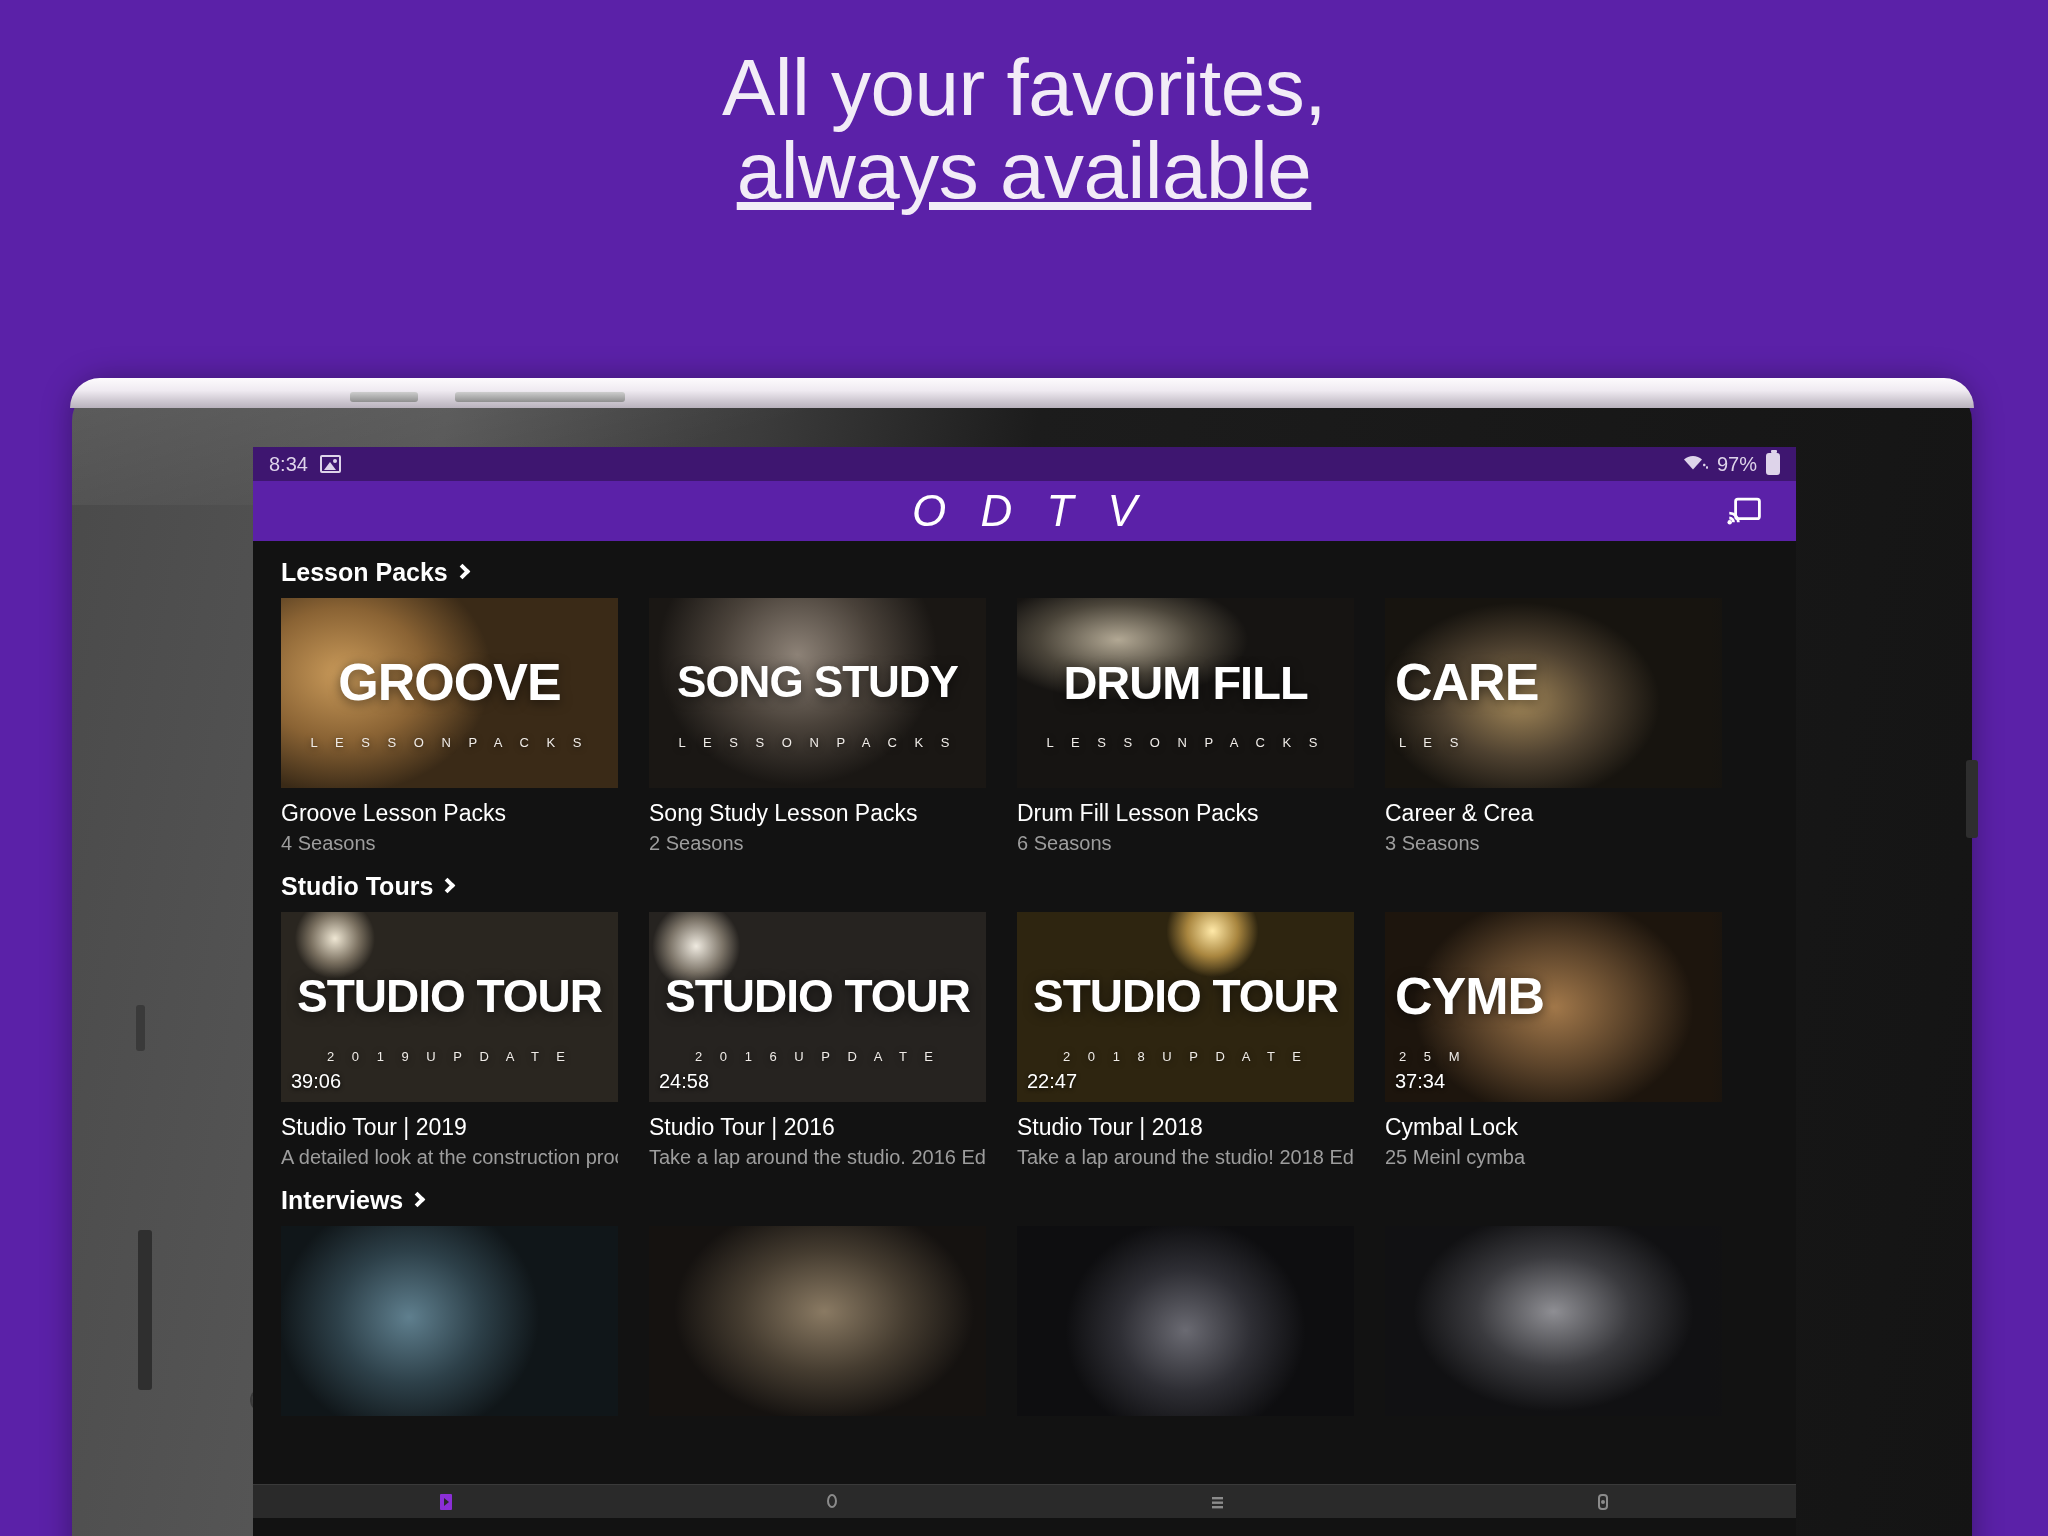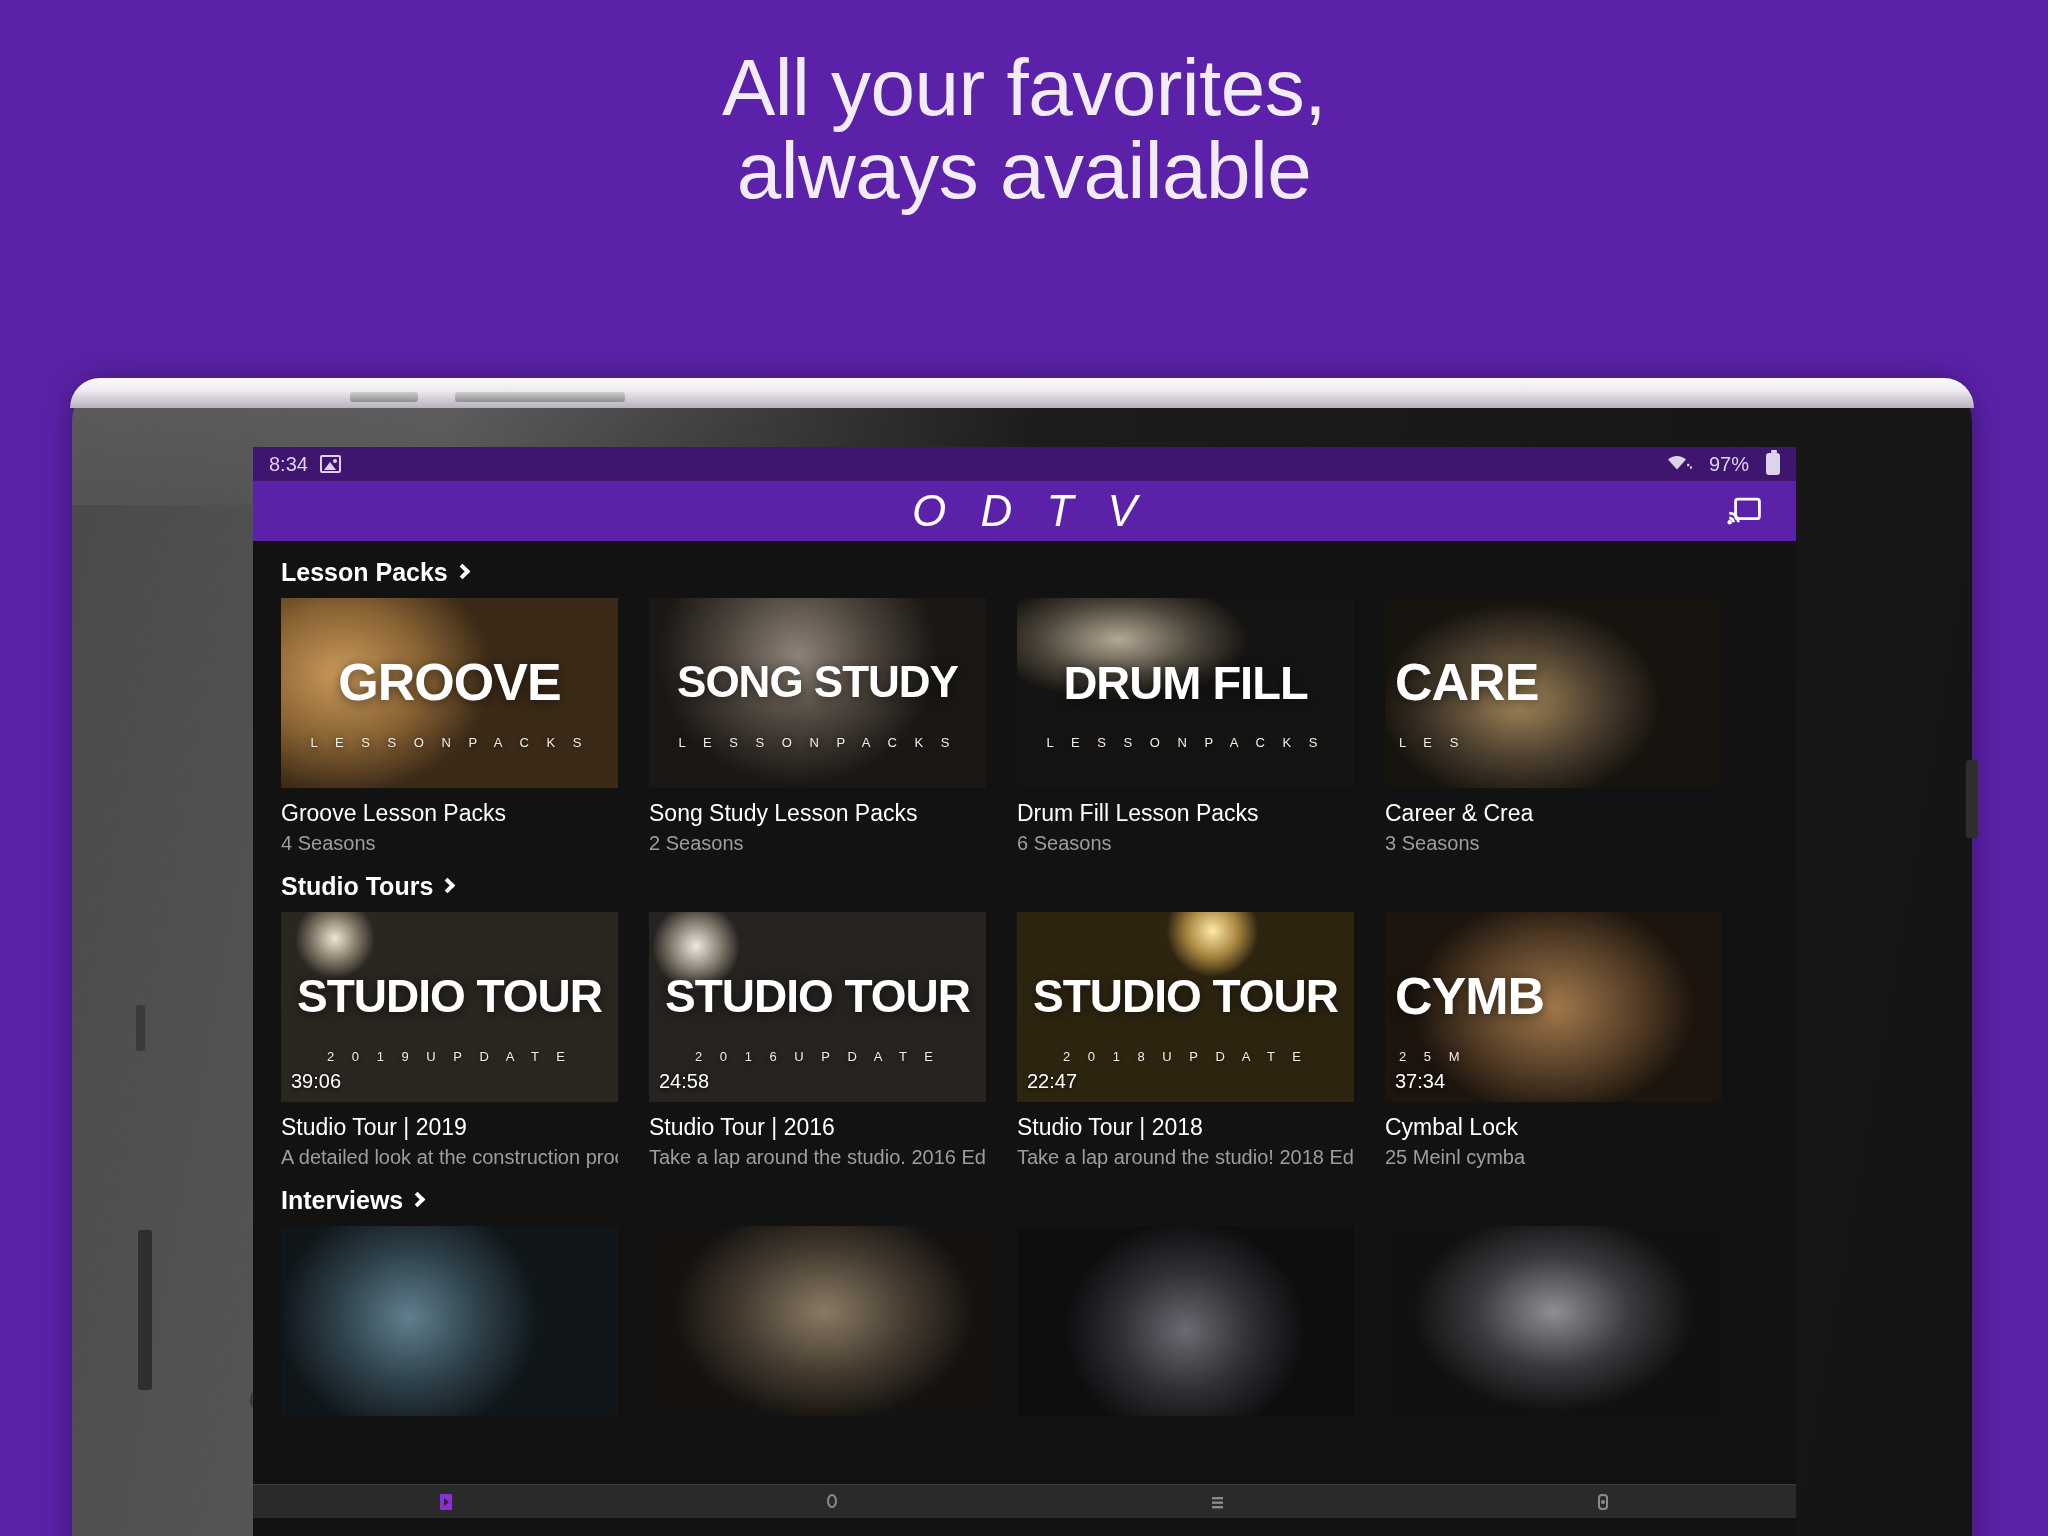--- a/index.html
+++ b/index.html
@@ -10,21 +10,21 @@
     position:relative;
   }
 
   
   .headline{
     position:absolute; top:46px; left:0; width:2048px;
     text-align:center; color:#f2ecf7;
     font-size:80px; line-height:1.04; font-weight:400;
     letter-spacing:-0.5px;
   }
-  .headline .l2{ display:block; }
+  .headline .l2{ display:block;text-decoration:underline; }
 
   
   .device{
     position:absolute;
     left:72px; top:385px;
     width:1900px; height:1210px;
     border-radius:36px 36px 0 0;
     background:linear-gradient(100deg,#4a4a4a 0%,#555 18%,#3b3b3b 33%,#1c1c1c 46%,#141414 100%);
     box-shadow:0 -6px 30px rgba(0,0,0,.35);
     overflow:hidden;
@@ -73,21 +73,21 @@
     overflow:hidden;
   }
 
   
   .statusbar{
     height:34px; background:#3e1670; color:#ded4ea;
     display:flex; align-items:center; justify-content:space-between;
     padding:0 16px; font-size:20px;
   }
   .sb-left{ display:flex; align-items:center; gap:12px; }
-  .sb-right{ display:flex; align-items:center; gap:17px; }
+  .sb-right{ display:flex; align-items:center; gap:9px; }
   .photo-icon{ width:21px; height:18px; border:2px solid #ded4ea; border-radius:2px; position:relative; }
   .photo-icon:before{ content:""; position:absolute; left:2px; bottom:1px;
     border-left:6px solid transparent; border-right:6px solid transparent;
     border-bottom:8px solid #ded4ea; }
   .photo-icon:after{ content:""; position:absolute; right:2px; top:2px;
     width:4px;height:4px;border-radius:50%;background:#ded4ea; }
   .battery{ width:14px; height:22px; border:2px solid #ded4ea; border-radius:3px; position:relative; background:#ded4ea; }
   .battery:before{ content:""; position:absolute; left:3px; top:-5px; width:6px; height:3px; background:#ded4ea; border-radius:1px; }
 
   

